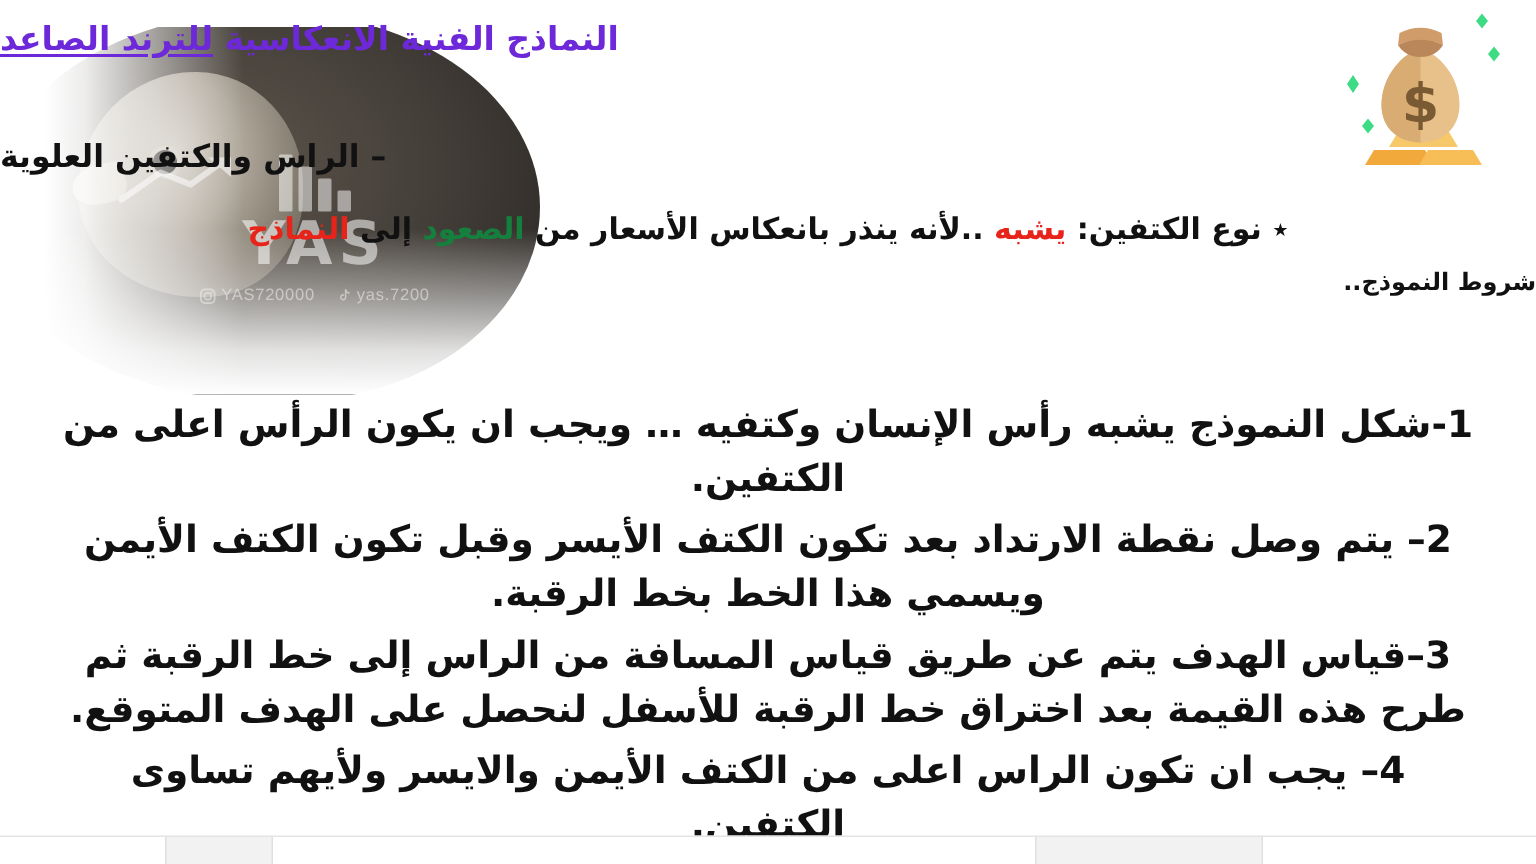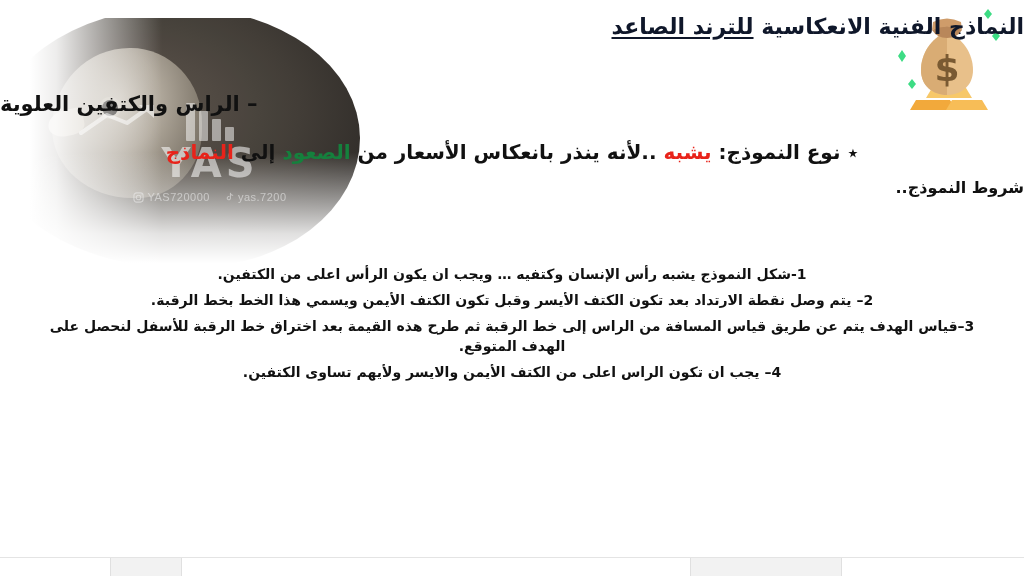--- a/index.html
+++ b/index.html
@@ -147,22 +147,22 @@
     width: 110px;
     height: 110px;
   }
 
   
   .title {
     position: absolute;
     top: 14px;
     right: 0;
     left: 0;
-    text-align: right;
-    color: #0f172a;
+    text-align: left;
+    color: #6d28d9;
     font-size: 22px;
     font-weight: bold;
     font-family: "DejaVu Sans", sans-serif;
     letter-spacing: 0;
   }
   .title .underline {
     text-decoration: underline;
     text-underline-offset: 3px;
   }
 
@@ -206,21 +206,21 @@
   .body-list {
     position: absolute;
     top: 265px;
     left: 40px;
     right: 40px;
     text-align: center;
     font-family: "DejaVu Sans", sans-serif;
   }
   .body-list p {
     margin: 0 0 6px 0;
-    font-size: 14px;
+    font-size: 25px;
     font-weight: bold;
     color: #111111;
     line-height: 1.42;
   }
 
   
   .bottom-strip {
     position: absolute;
     left: 0;
     right: 0;
@@ -314,21 +314,21 @@
 
   <div class="title">
     <span>النماذج الفنية الانعكاسية</span>
     <span class="underline">للترند الصاعد</span>
   </div>
 
   <div class="subtitle">– الراس والكتفين العلوية</div>
 
   <div class="type-line">
     <span>٭</span>
-    <span>نوع النموذج:</span>
+    <span>نوع الكتفين:</span>
     <span class="red">يشبه</span>
     <span>..لأنه ينذر بانعكاس الأسعار من</span>
     <span class="green">الصعود</span>
     <span>إلى</span>
     <span class="red">النماذج</span>
   </div>
 
   <div class="cond-head">شروط النموذج..</div>
 
   <div class="body-list">

